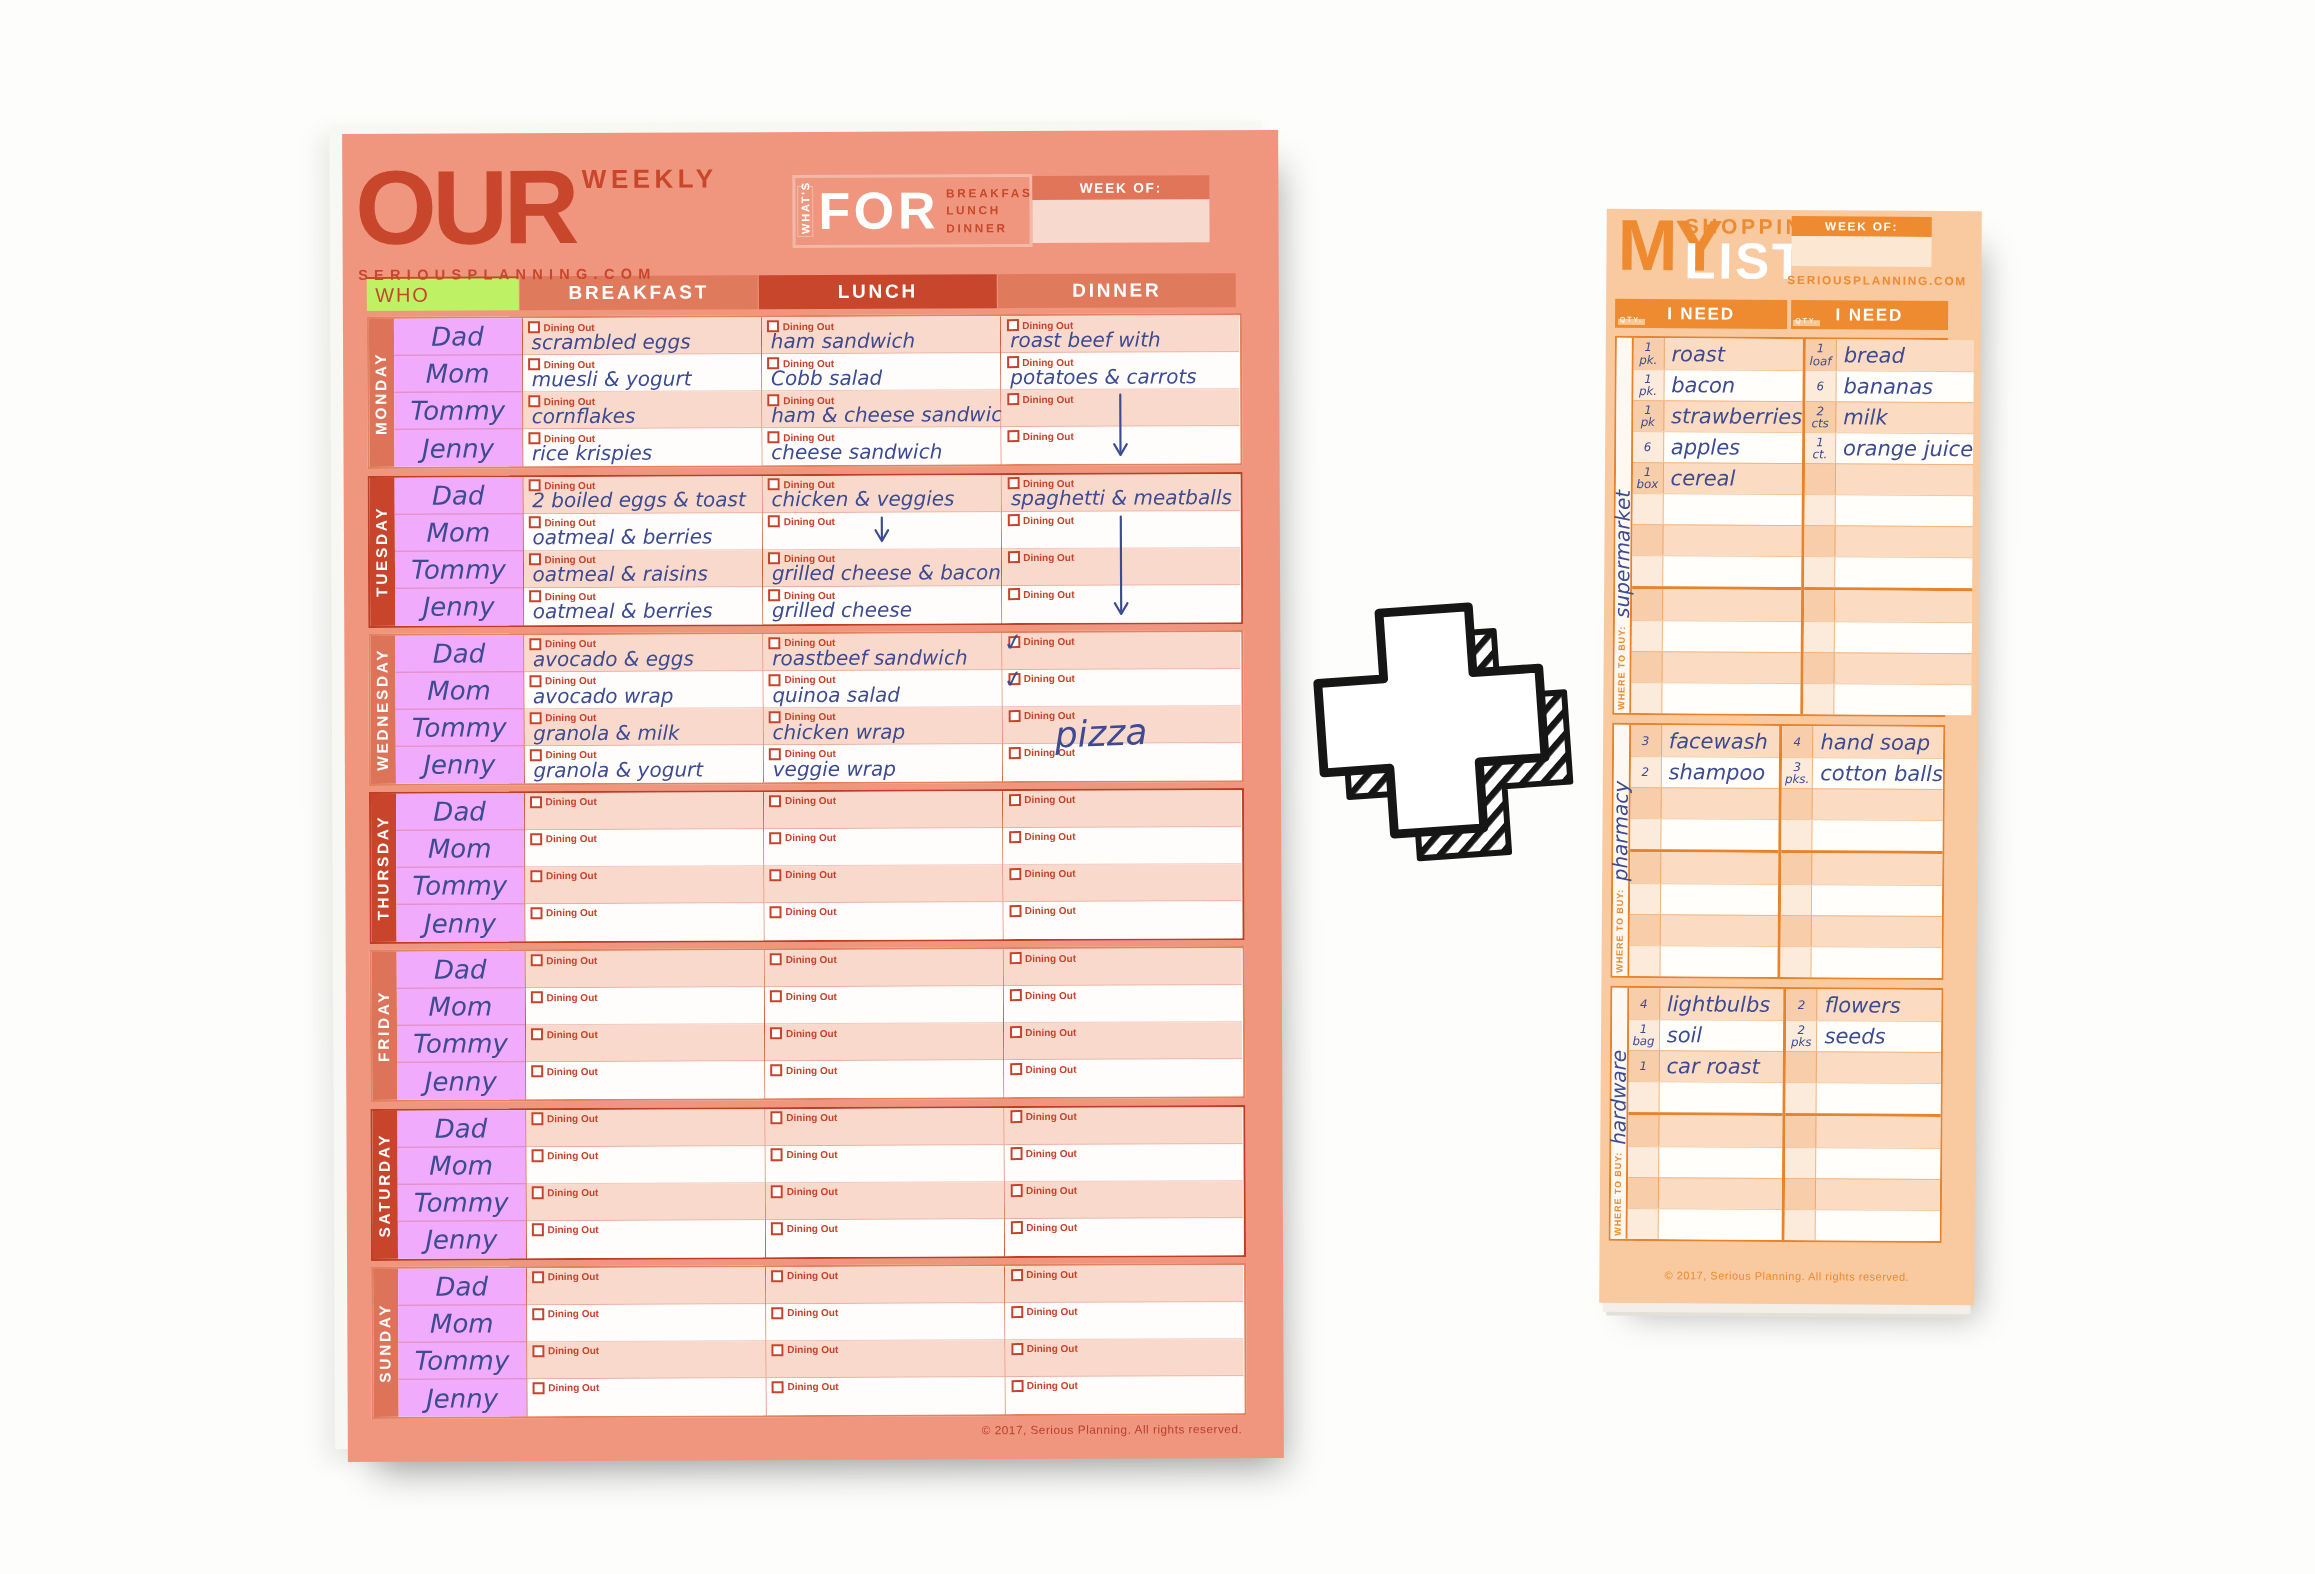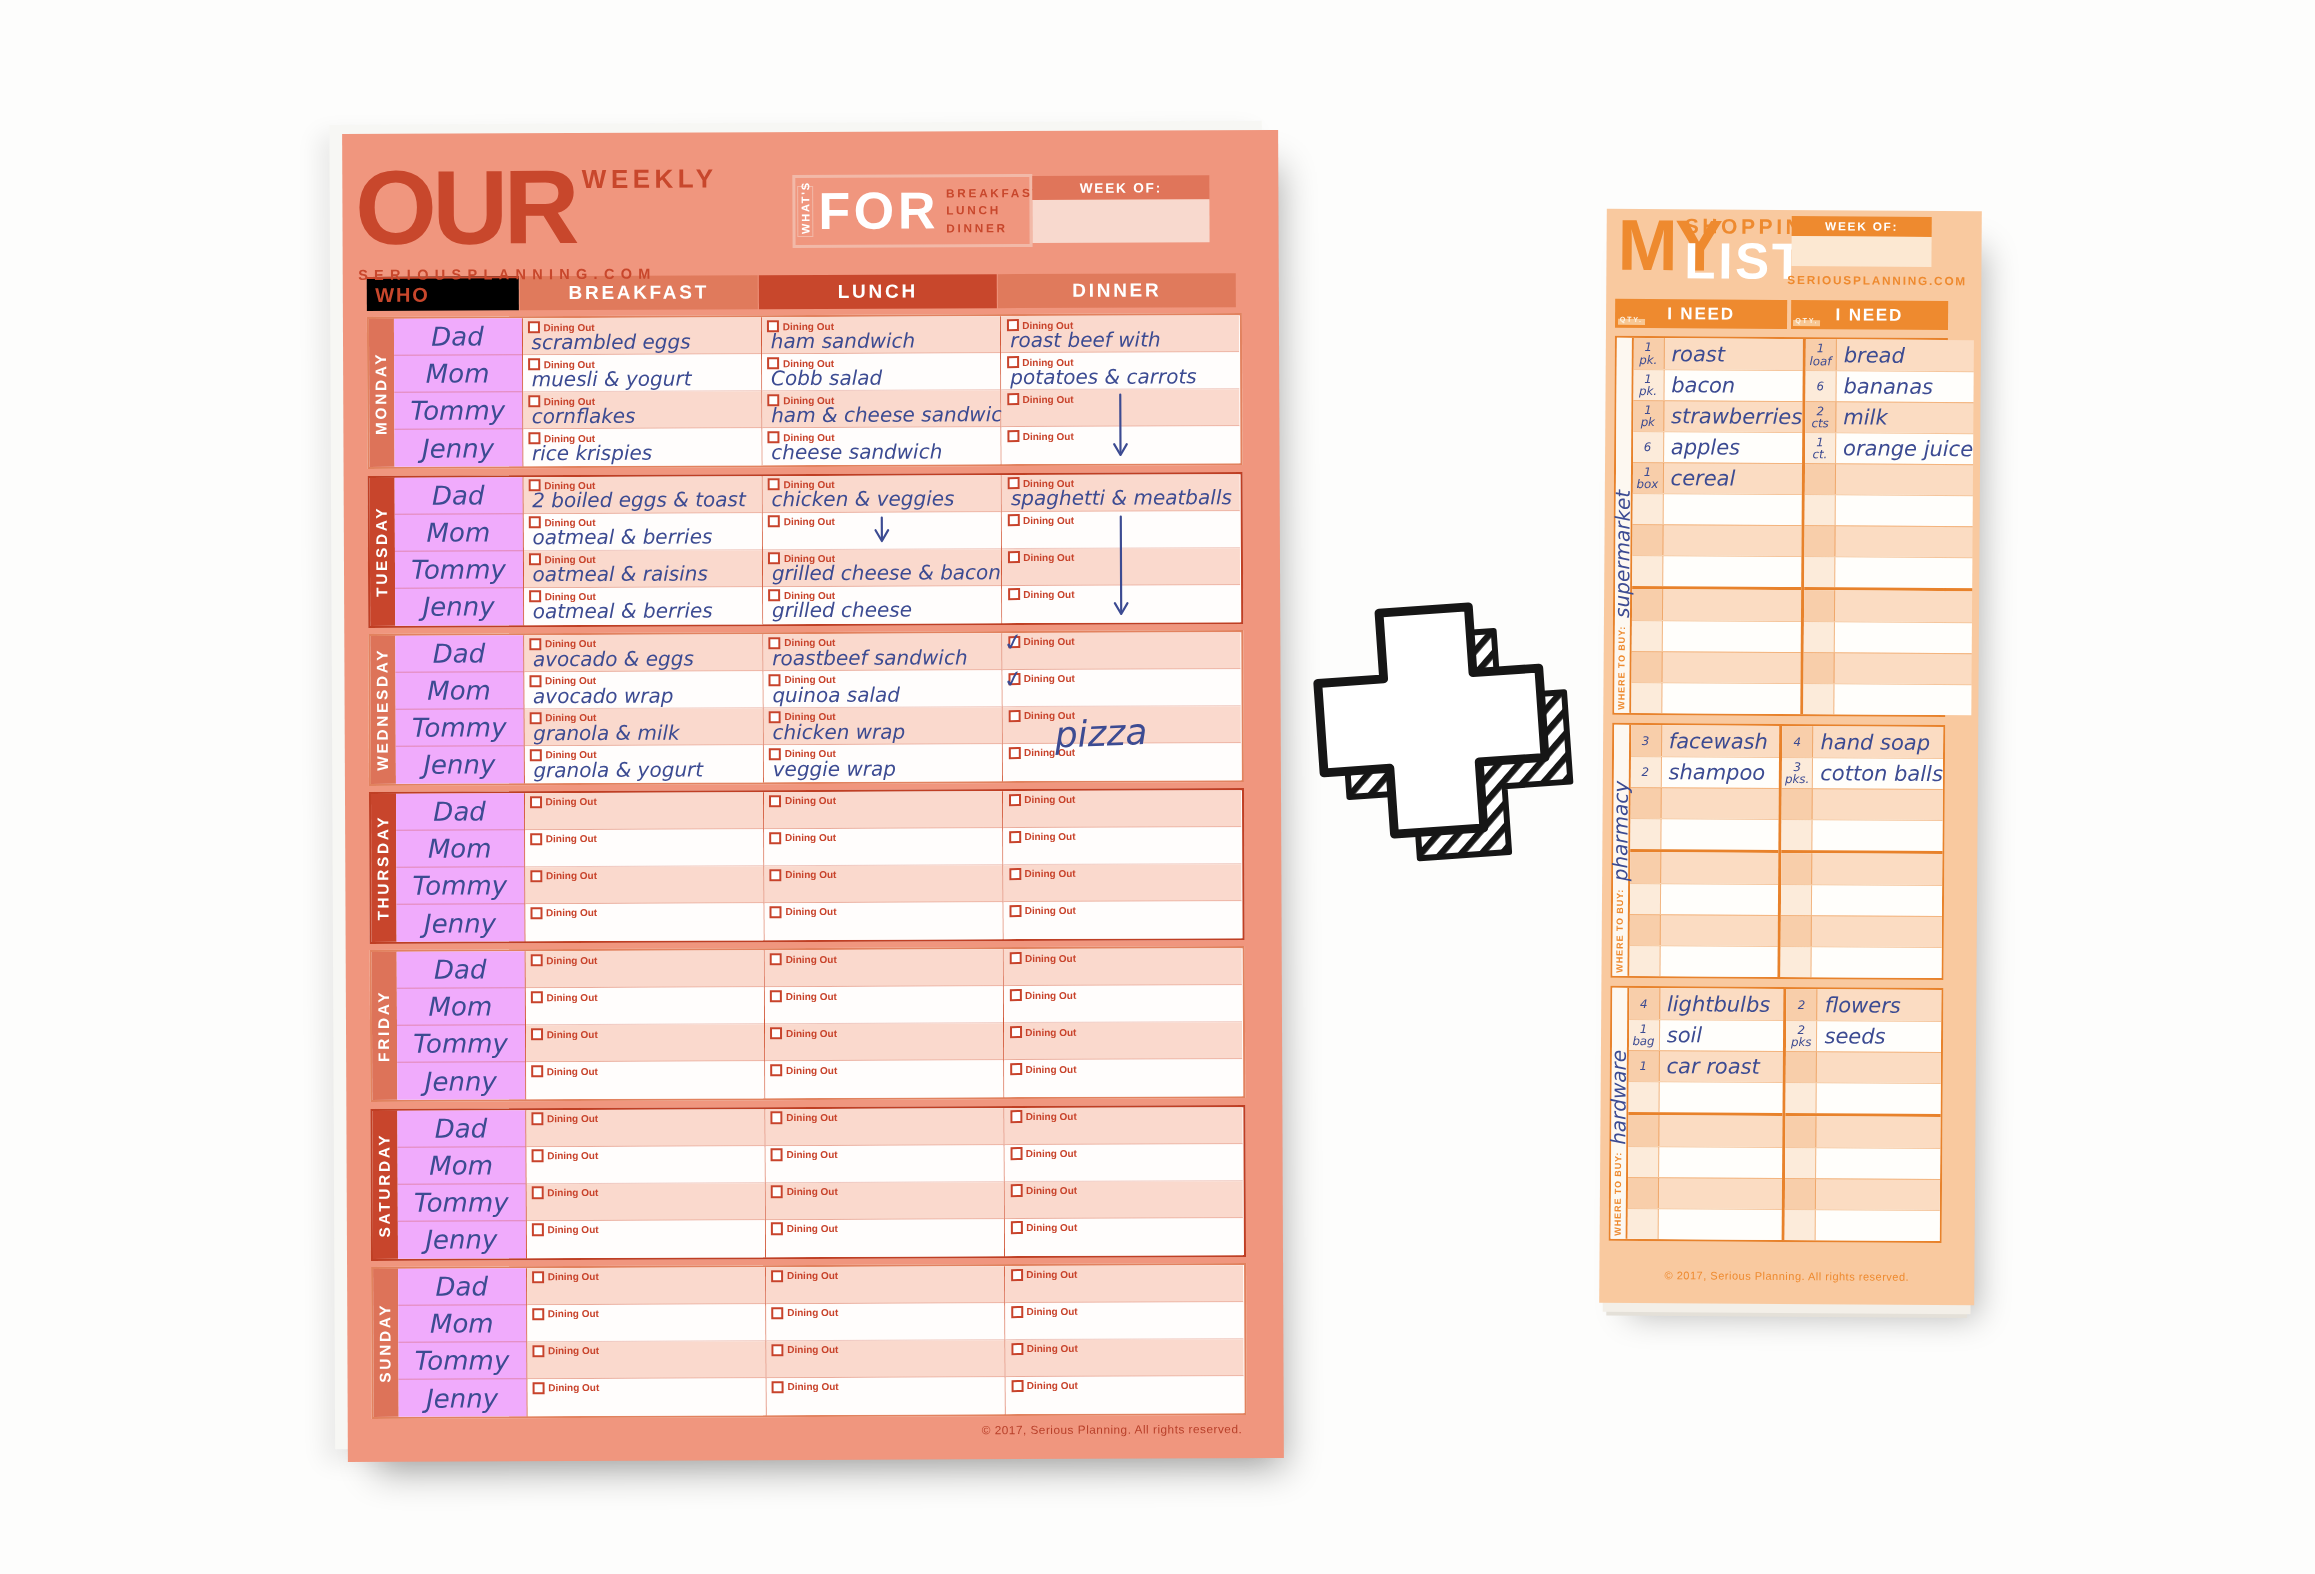--- a/index.html
+++ b/index.html
@@ -23,22 +23,22 @@
   .wf-whats{writing-mode:vertical-rl;transform:rotate(180deg);font-weight:bold;font-size:11px;
     letter-spacing:1.8px;color:#fff;border:1.8px solid #f2b9a8;padding:1.8px 0.9px;height:51px;box-sizing:border-box;text-align:center;}
   .wf-for{font-weight:bold;font-size:52px;line-height:.8;letter-spacing:3.6px;color:#fff;margin:0 7.2px 0 5.4px;}
   .wf-meals{display:flex;flex-direction:column;gap:3.6px;}
   .wf-meals span{font-weight:bold;font-size:11.8px;letter-spacing:2.7px;color:var(--menu-accent,#c8472c);}
   .week-of-menu{position:absolute;left:690px;top:45px;width:177px;}
   .wo-bar{height:24.4px;background:#e0755a;color:#fff;font-weight:bold;font-size:13.6px;letter-spacing:1.8px;
     display:flex;align-items:center;justify-content:center;}
   .wo-input{height:43px;background:#f8d9ce;}
   .menu-cols{margin-left:23.5px;width:871px;display:flex;height:34px;}
-  .col-who{width:152px;margin-right:1.8px;background:#000000;border-top:2.7px solid var(--menu-accent,#c8472c);
-    box-sizing:border-box;color:var(--menu-accent,#c8472c);font-weight:bold;font-size:20px;letter-spacing:1.8px;
+  .col-who{width:152px;margin-right:1.8px;background:#bef264;border-top:2.7px solid var(--menu-accent,#c8472c);
+    box-sizing:border-box;color:var(--menu-accent,#c8472c);font-weight:normal;font-size:20px;letter-spacing:1.8px;
     display:flex;align-items:center;padding-left:9px;}
   .col-meal{flex:1;margin-right:1.8px;background:#e07a5c;color:#fff;font-weight:bold;font-size:19px;
     letter-spacing:2.7px;display:flex;align-items:center;justify-content:center;}
   .col-meal.lunch{background:var(--menu-accent,#c8472c);}
   .day-block{margin:6.3px 0 0 23.5px;width:871px;height:148px;border:2.7px solid #e2825f;display:flex;
     position:relative;background:#fffdfc;box-sizing:content-box;}
   .day-block.dark{border-color:#bf3f24;}
   .day-tab{width:25px;background:#dd7359;display:flex;align-items:center;justify-content:center;flex:none;}
   .day-block.dark .day-tab{background:#c8452c;}
   .day-tab span{writing-mode:vertical-rl;transform:rotate(180deg);color:#fff;font-weight:bold;font-size:15.4px;letter-spacing:2.7px;}

